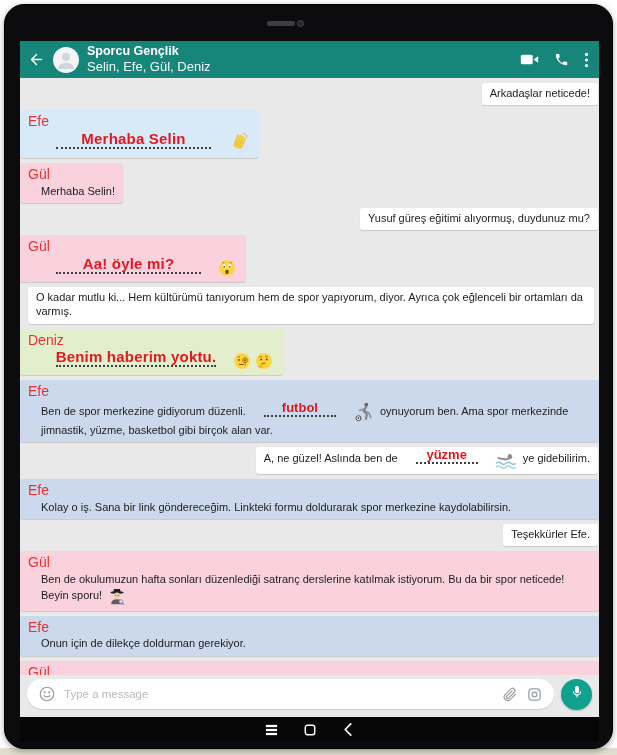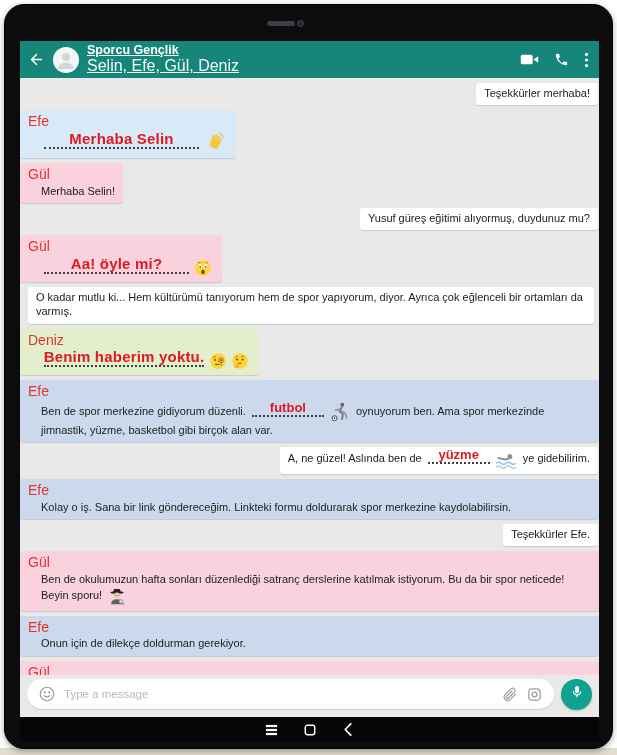--- a/index.html
+++ b/index.html
@@ -27,23 +27,23 @@
               align-items:center; justify-content:space-between; padding:0 6px;
               font-size:7.5px; flex:0 0 auto; }
   .status-icons{ display:flex; gap:3px; align-items:center; }
 
   
   .appbar{ height:37px; background:var(--header-teal); color:#fff; display:flex;
            align-items:center; gap:8px; padding:0 10px 0 8px; flex:0 0 auto; }
   .back{ font-size:15px; display:flex; align-items:center; cursor:pointer; }
   .avatar{ width:26px; height:26px; border-radius:50%; background:#f4f5f6; display:flex;
            align-items:center; justify-content:center; overflow:hidden; flex:0 0 auto; }
-  .titles{ flex:1; line-height:1.18; overflow:hidden;text-decoration:underline; }
+  .titles{ flex:1; line-height:1.18; overflow:hidden; }
   .title{ font-size:12.5px; font-weight:bold; white-space:nowrap; }
-  .subtitle{ font-size:16px; opacity:.97; white-space:nowrap; }
+  .subtitle{ font-size:13px; opacity:.97; white-space:nowrap; }
   .appbar-actions{ display:flex; gap:15px; align-items:center; }
   .appbar-actions span{ display:flex; cursor:pointer; }
 
   
   .chat{ flex:1 1 auto; padding:5px 0 2px; display:flex; flex-direction:column; gap:5px; overflow:hidden; }
   .msg-row{ display:flex; width:100%; }
   .msg-row.right{ justify-content:flex-end; }
   .msg-row.left{ justify-content:flex-start; }
   .bubble{ border-radius:3px; box-shadow:0 1px 1px rgba(0,0,0,.14); padding:3px 8px 5px 8px;
            font-size:11px; line-height:1.3; color:#1c1c1e; max-width:94%; }
@@ -51,21 +51,21 @@
   .bubble.blue{ background:var(--b-blue); }
   .bubble.bluelight{ background:var(--b-bluelight); }
   .bubble.pink{ background:var(--b-pink); }
   .bubble.green{ background:var(--b-green); }
   .bubble.wide{ width:100%; max-width:none; }
   .bubble.inset{ flex:1; margin-left:8px; margin-right:5px; width:auto; max-width:none; }
   .msg-row.right .bubble{ margin-right:1px; }
   .sender{ color:var(--name-red); font-size:14px; display:block; line-height:1.25; }
   .body.indent{ padding-left:13px; }
   .blank{ display:inline-block; position:relative; border-bottom:2px dotted #3f3f3f;
-          margin:0 3px; vertical-align:-2px; height:14px; }
+          margin:0 15px; vertical-align:-2px; height:14px; }
   .blank .answer{ position:absolute; left:50%; bottom:1px; transform:translateX(-50%);
           color:var(--hand-red); font-weight:bold; white-space:nowrap; font-size:13px; line-height:1; }
   .blank.big{ height:18px; vertical-align:-3px; }
   .blank.big .answer{ font-size:15px; letter-spacing:.2px; }
   .emoji{ display:inline-block; vertical-align:middle; margin:0 2px; }
   .emoji svg{ vertical-align:middle; display:inline-block; }
 
   
   .inputbar{ flex:0 0 auto; height:42px; display:flex; align-items:center; gap:7px;
              padding:4px 7px 8px 7px; background:var(--chat-bg); }
@@ -130,21 +130,21 @@
                 <circle cx="3" cy="3" r="2"></circle>
                 <circle cx="3" cy="10" r="2"></circle>
                 <circle cx="3" cy="17" r="2"></circle>
               </svg>
             </span>
         </div>
       </div>
 
       <div class="chat">
           <div class="msg-row right">
-            <div class="bubble white"><span class="body"><span>Teşekkürler merhaba!</span></span></div>
+            <div class="bubble white"><span class="body"><span>Arkadaşlar neticede!</span></span></div>
           </div>
           <div class="msg-row left">
             <div class="bubble bluelight">
               <span class="sender">Efe</span>
               <span class="body indent" style="display: block;"><span class="blank big" style="width: 155px;"><span class="answer">Merhaba Selin</span></span><span class="emoji"><svg width="21" height="21" viewBox="0 0 24 24">
                     <g transform="rotate(22 12 13)" fill="#f4c73f">
                       <rect x="7" y="9" width="11" height="9.5" rx="4.2"></rect>
                       <rect x="7" y="3.6" width="2.5" height="9" rx="1.2"></rect>
                       <rect x="9.8" y="2.6" width="2.5" height="10" rx="1.2"></rect>
                       <rect x="12.6" y="3" width="2.5" height="10" rx="1.2"></rect>

